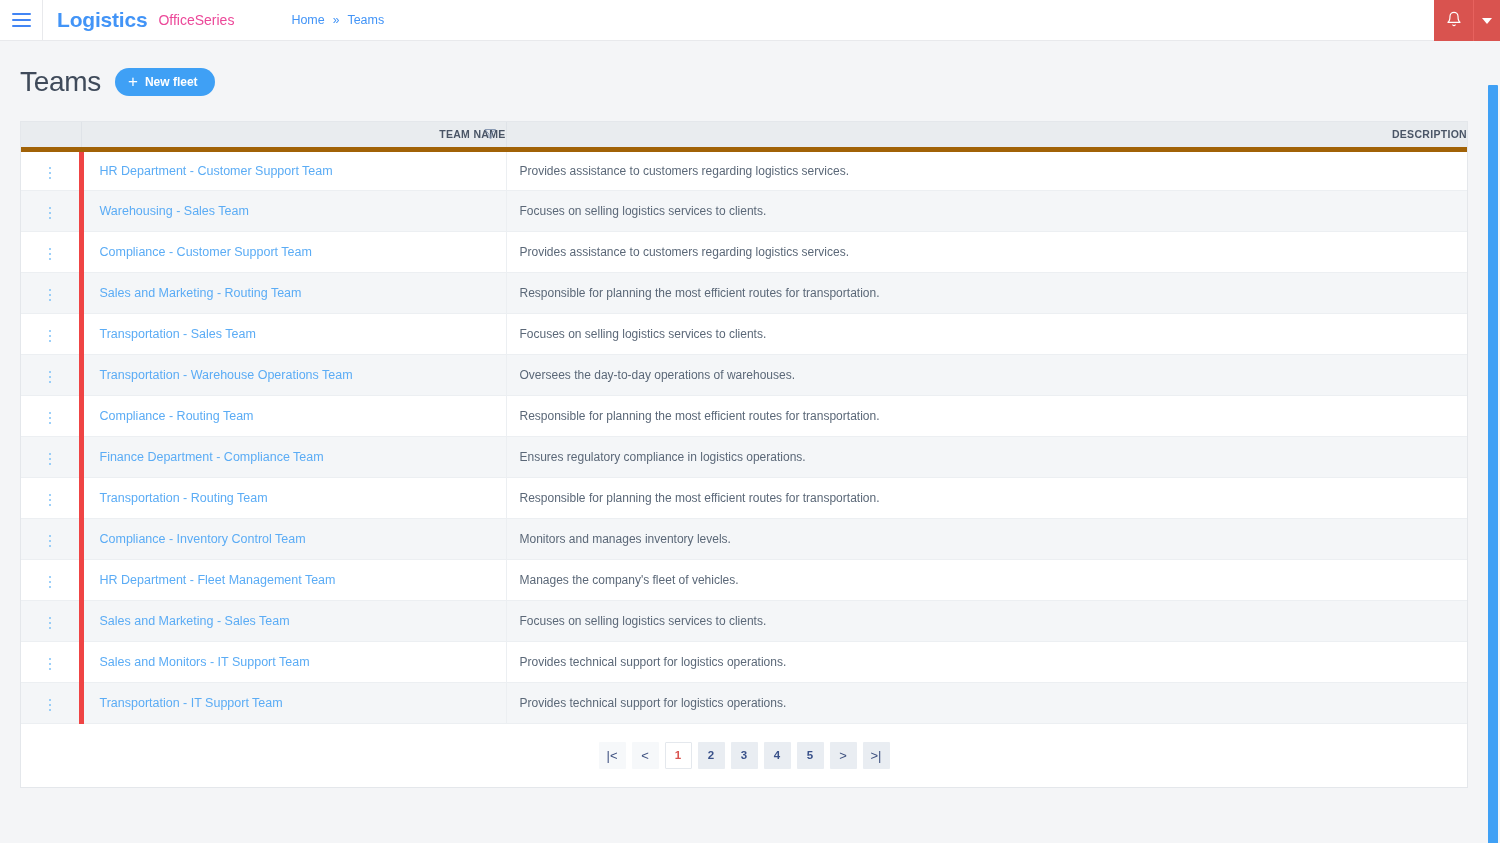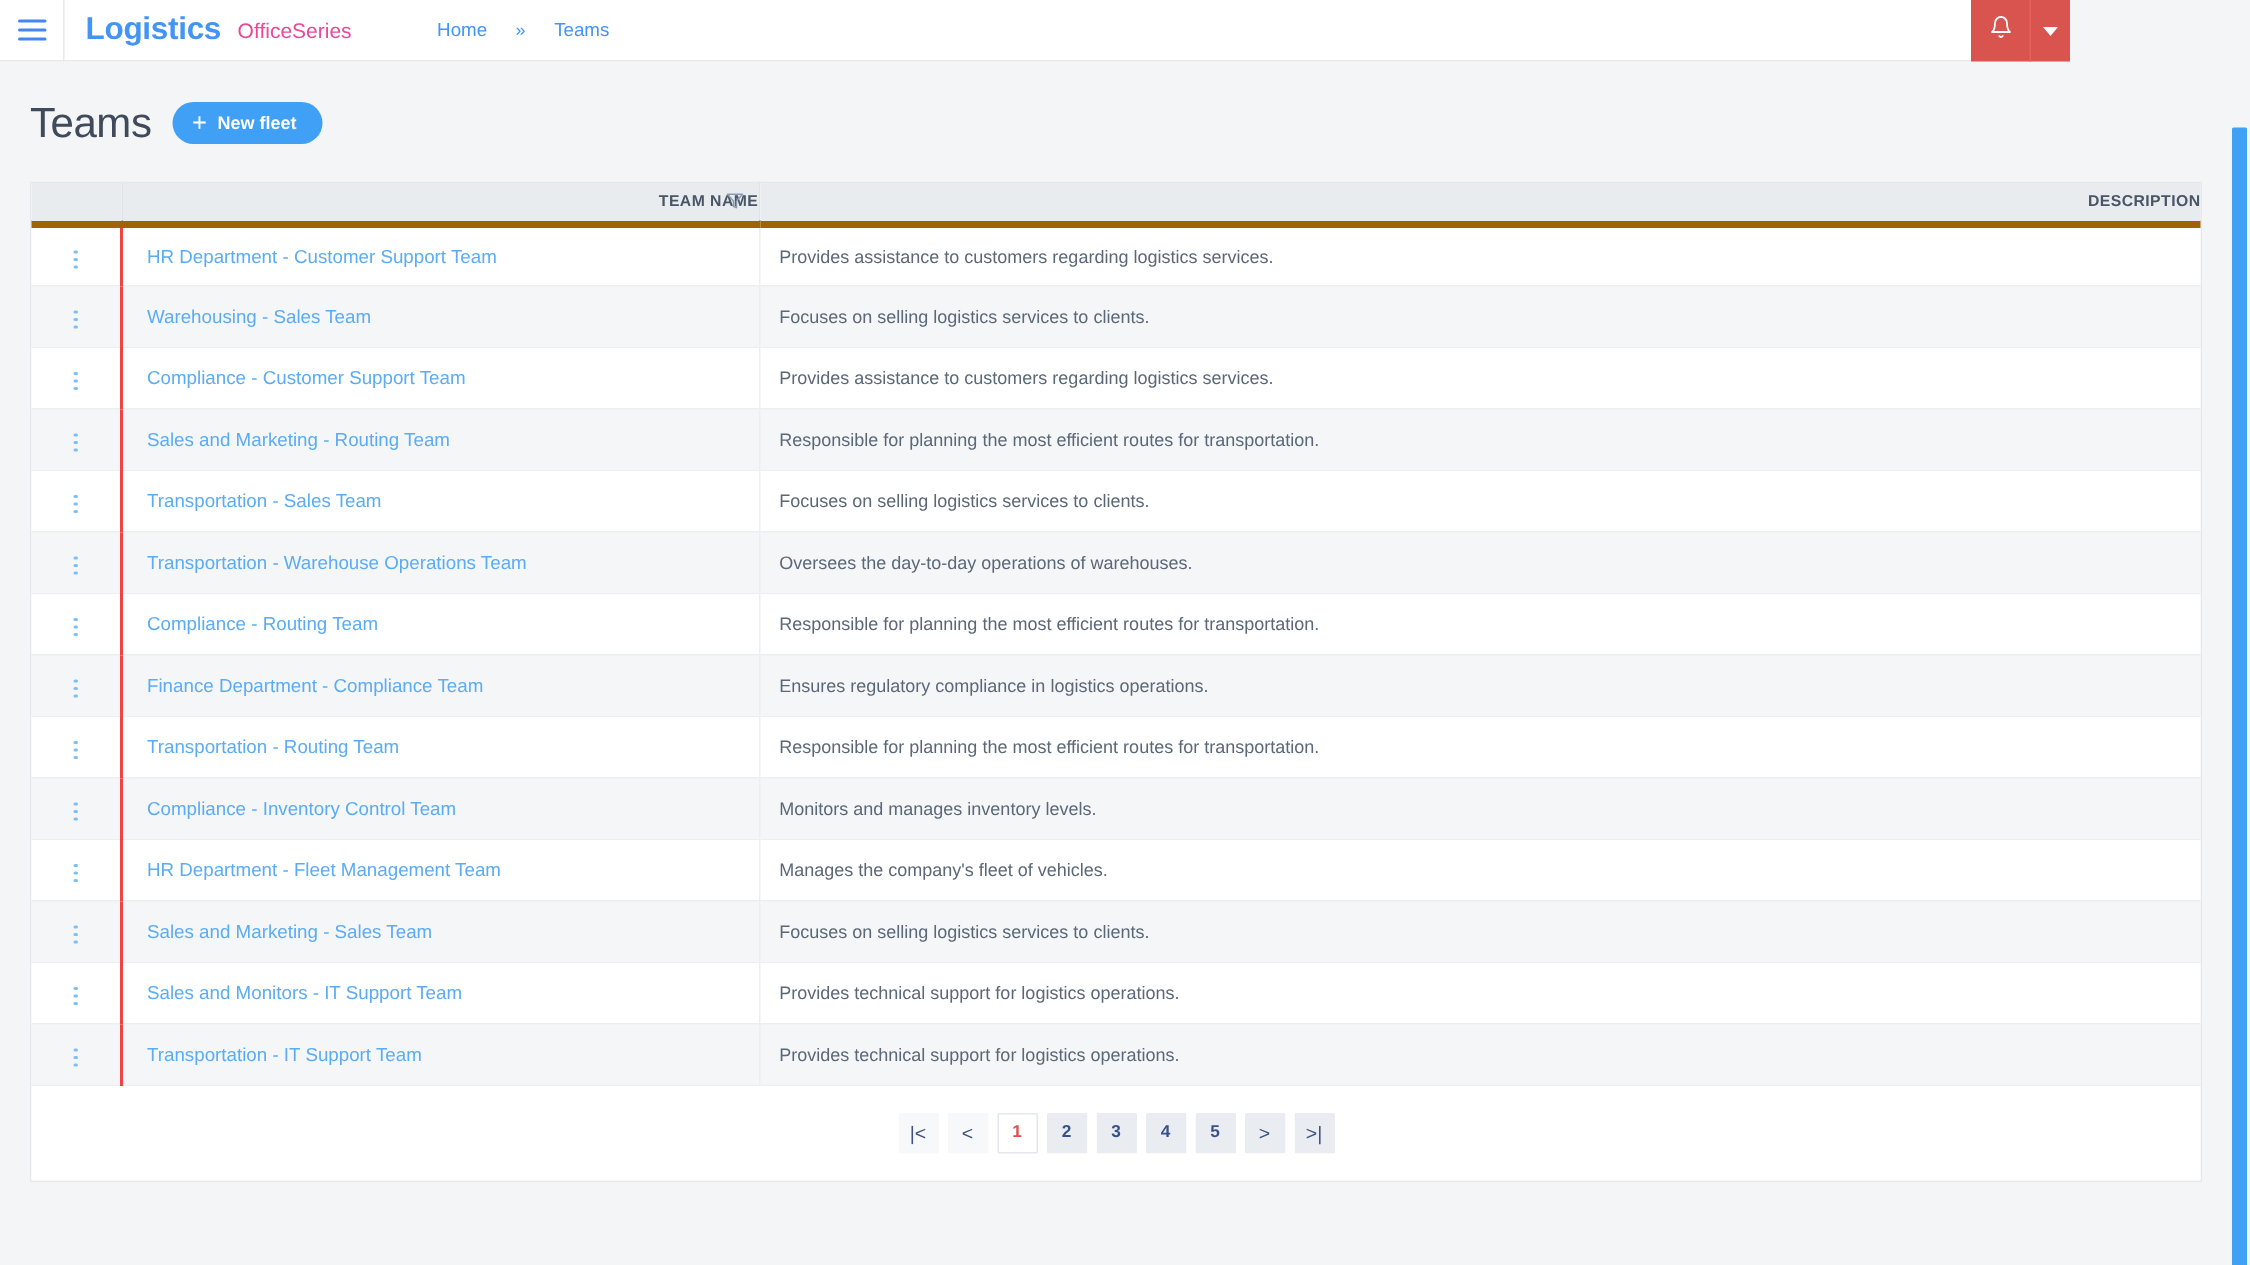--- a/index.html
+++ b/index.html
@@ -6,42 +6,42 @@
   html, body {
     width: 1500px; height: 843px;
     background: #f4f5f7;
     font-family: "Liberation Sans", sans-serif;
     overflow: hidden;
   }
 
   
   .topbar {
     position: absolute; top: 0; left: 0;
-    width: 1380px; height: 41px;
+    width: 1500px; height: 41px;
     background: #ffffff;
     border-bottom: 1px solid #e8e9ec;
     display: flex; align-items: center;
   }
   .hamburger {
     width: 42px; height: 41px;
     display: flex; flex-direction: column; align-items: center; justify-content: center;
     gap: 4px; cursor: pointer;
   }
   .hamburger i { display:block; width: 19px; height: 2px; background: #4285f4; border-radius: 1px; }
   .topbar-sep { width: 1px; height: 41px; background: #e8e9ec; }
   .brand {
     font-size: 21px; font-weight: bold; color: #4294f7;
     margin-left: 14px; letter-spacing: -0.2px;
   }
   .brand-sub {
     font-size: 14px; color: #ec4899; margin-left: 11px;
   }
   .breadcrumb {
     margin-left: 57px; font-size: 12.5px; color: #4294f7;
-    display: flex; align-items: center; gap: 19px;
+    display: flex; align-items: center; gap: 8px;
   }
   .breadcrumb .crumb { cursor: pointer; }
   .breadcrumb .sep { color: #4294f7; font-size: 12px; }
 
   .topbar-right {
     position: absolute; right: 0; top: 0;
     height: 41px; display: flex; align-items: stretch;
   }
   .bell-btn {
     width: 40px; background: #d9534f;
@@ -108,21 +108,21 @@
   tbody tr { height: 41px; }
   tbody tr:nth-child(odd)  { background: #ffffff; }
   tbody tr:nth-child(even) { background: #f4f6f8; }
   tbody td {
     border-bottom: 1px solid #eceff2;
     font-size: 12px; color: #5b6878;
     padding: 0;
     vertical-align: middle;
   }
   td.cell-menu { text-align: center; }
-  td.cell-name { padding-left: 16px; border-left: 2px solid #ef4444; }
+  td.cell-name { padding-left: 16px; border-left: 5px solid #ef4444; }
   td.cell-desc { padding-left: 13px; border-left: 1px solid #eceff2; }
   .team-link {
     color: #5bacf5; font-size: 12.5px; cursor: pointer; text-decoration: none;
   }
   .kebab {
     display: inline-flex; flex-direction: column; gap: 2.5px;
     align-items: center; cursor: pointer; padding: 4px 8px;
   }
   .kebab i { width: 2.5px; height: 2.5px; border-radius: 50%; background: #7cc0f7; display:block; }
 

